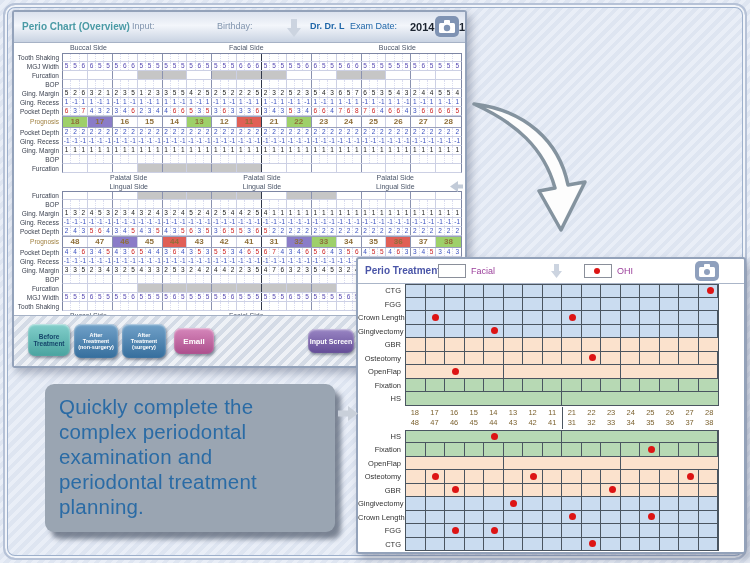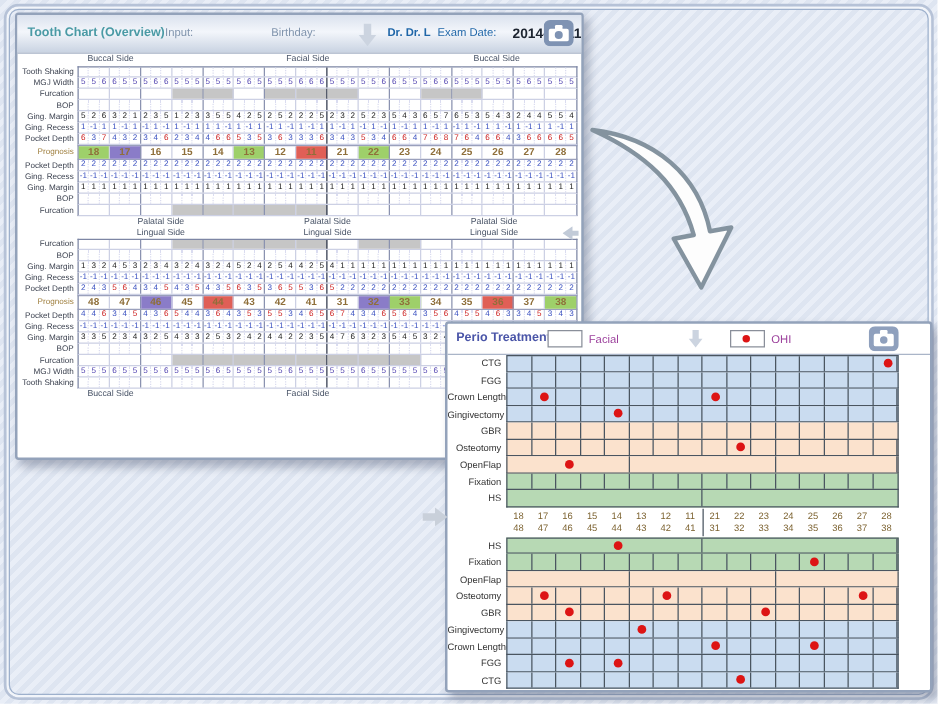--- a/index.html
+++ b/index.html
@@ -87,21 +87,21 @@
   .arrow-svg{position:absolute;}
 </style>
 </head>
 <body>
 
 <div class="stage">
   <div class="frame"></div>
 
   <div class="chart-panel">
     <div class="chart-header">
-      <span class="t ch-title">Tooth Chart (Overview)</span>
+      <span class="t ch-title">Perio Chart (Overview)</span>
       <span class="t ch-name">Input:</span>
       <span class="t ch-bday">Birthday:</span>
       <svg class="arrow-svg" style="left:272px;top:6px;" width="16" height="20" viewBox="0 0 16 20">
         <path d="M8 19 L15 10 H11 V1 H5 V10 H1 Z" fill="#ccd4e0"></path>
       </svg>
       <span class="t ch-doc">Dr. Dr. L</span>
       <span class="t ch-exl">Exam Date:</span>
       <span class="t ch-exv">2014-11-11</span>
       <svg class="cam" style="right:6px;top:4px;" width="24" height="21" viewBox="0 0 24 21">
         <rect x="0" y="0" width="24" height="21" rx="5" fill="#7f93b3"></rect>
@@ -2027,20 +2027,32 @@
     <div class="sides">
       <span class="s1">Buccal Side</span>
       <span class="s2">Facial Side</span>
       <span class="s3"></span>
     </div>
 
     <svg class="arrow-svg" style="right:2px;top:169px;" width="13" height="11" viewBox="0 0 13 11">
       <path d="M0 5.5 L8 0 V3.5 H13 V7.5 H8 V11 Z" fill="#c2cbd8"></path>
     </svg>
 
+    <div class="btn-bar">
+      <div class="btn btn-0" style="background: linear-gradient(rgba(255, 255, 255, 0.267), rgba(0, 0, 0, 0.133)), rgb(85, 189, 184); color: rgb(21, 69, 107);">Before
+Treatment</div>
+      <div class="btn btn-1" style="background: linear-gradient(rgba(255, 255, 255, 0.267), rgba(0, 0, 0, 0.133)), rgb(62, 127, 181); color: rgb(255, 255, 255);">After
+Treatment
+(non-surgery)</div>
+      <div class="btn btn-2" style="background: linear-gradient(rgba(255, 255, 255, 0.267), rgba(0, 0, 0, 0.133)), rgb(62, 127, 181); color: rgb(255, 255, 255);">After
+Treatment
+(surgery)</div>
+      <div class="btn btn-3" style="background: linear-gradient(rgba(255, 255, 255, 0.267), rgba(0, 0, 0, 0.133)), rgb(199, 91, 162); color: rgb(255, 255, 255);">Email</div>
+      <div class="btn btn-4" style="background: linear-gradient(rgba(255, 255, 255, 0.267), rgba(0, 0, 0, 0.133)), rgb(116, 89, 174); color: rgb(255, 255, 255);">Input Screen</div>
+    </div>
   </div>
 
   <svg class="arrow-svg" style="left:466px;top:90px;" width="135" height="155" viewBox="0 0 135 155">
     <path d="M8,14 C58,20 93,50 102,95 L119,92 L95,140 L73,101 L89,98 C78,58 50,33 8,14 Z" fill="#fdfdfd" stroke="#84939f" stroke-width="3.5" stroke-linejoin="round"></path>
   </svg>
 
   <svg class="arrow-svg" style="left:338px;top:406px;z-index:6;" width="20" height="15" viewBox="0 0 20 15">
     <path d="M20 7.5 L10 0 V4.5 H0 V10.5 H10 V15 Z" fill="#c9d0da"></path>
   </svg>
 
@@ -2444,13 +2456,16 @@
             <div class="p-cell" style="width: 19.625px;"></div>
             <div class="p-cell" style="width: 19.625px;"></div>
             <div class="p-cell" style="width: 19.625px;"></div>
             <div class="p-cell" style="width: 19.625px;"></div>
             <span class="p-dot" style="background: rgb(221, 20, 20); left: 182.938px;"></span>
           </div>
         </div>
       </div>
   </div>
 
+  <div class="callout">
+    <p>Quickly complete the complex periodontal examination and periodontal treatment planning.</p>
+  </div>
 </div>
 
 </body></html>

